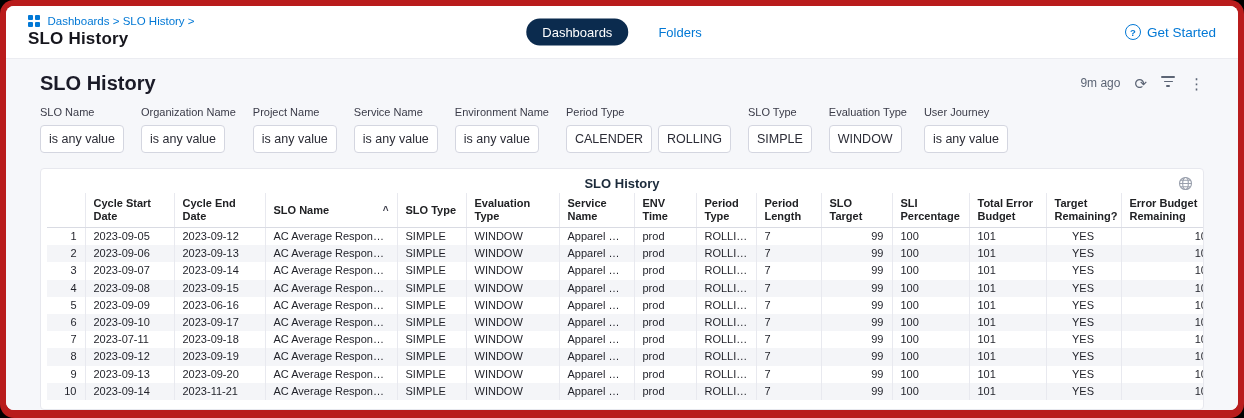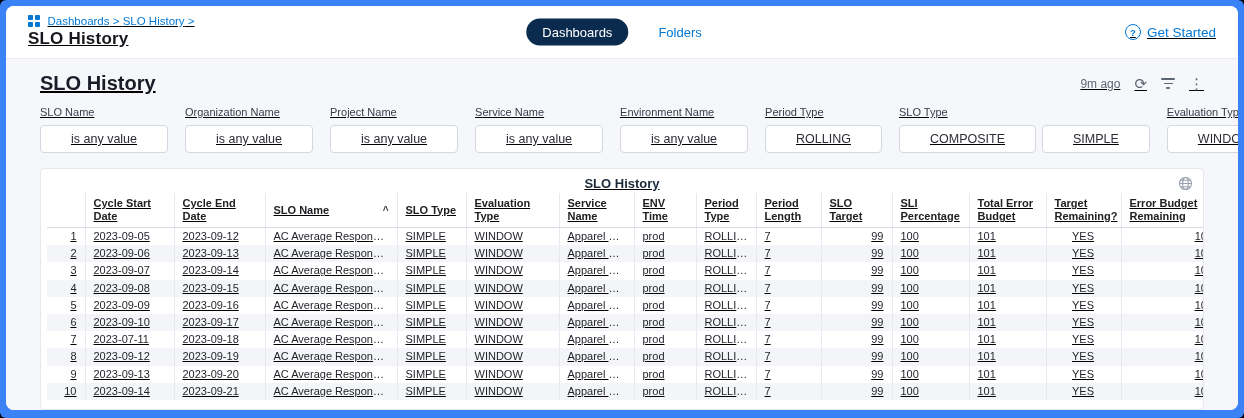--- a/index.html
+++ b/index.html
@@ -1,21 +1,21 @@
 <!DOCTYPE html>
 <html style="--accent-blue: #0278d5; --active-tab-bg: #0b2b4e; --highlight-filter-bg: #cfe2f4; --content-bg: #f6f7fa;"><head>
 <meta charset="utf-8">
 <style>
   html,body{margin:0;padding:0;}
   body{
     width:1244px;height:418px;overflow:hidden;
     font-family:"Liberation Sans",sans-serif;
     background:#000;
   }
-  .frame{width:1244px;height:418px;box-sizing:border-box;background:#3b82f6;padding:6px 6px 8px 6px;border-radius:6px;text-decoration:underline;}
+  .frame{width:1244px;height:418px;box-sizing:border-box;background:#b91c1c;padding:6px 6px 8px 6px;border-radius:14px;}
   .window{background:#fff;width:100%;height:100%;border-radius:8px;overflow:hidden;display:flex;flex-direction:column;}
 
   
   .topbar{height:52px;min-height:52px;background:#fff;border-bottom:1px solid #ebecf1;display:flex;align-items:center;padding:0 22px;position:relative;}
   .topbar-left{display:flex;flex-direction:column;gap:1px;}
   .breadcrumb{display:flex;align-items:center;gap:5px;font-size:11.5px;color:var(--accent-blue);}
   .grid-icon{display:grid;grid-template-columns:5px 5px;grid-template-rows:5px 5px;gap:1.5px;margin-right:3px;}
   .grid-icon i{background:var(--accent-blue);border-radius:1px;}
   .bc-link{cursor:pointer;}
   .bc-sep{color:var(--accent-blue);}
@@ -24,34 +24,34 @@
   .tab{font-size:13px;border:none;background:none;color:var(--accent-blue);padding:6px 16px;border-radius:15px;cursor:pointer;font-family:inherit;}
   .tab.active{background:var(--active-tab-bg);color:#fff;}
   .topbar-right{margin-left:auto;}
   .get-started{color:var(--accent-blue);font-size:13.5px;display:flex;gap:6px;align-items:center;cursor:pointer;text-decoration:none;}
   .help-icon{width:14px;height:14px;border:1.5px solid var(--accent-blue);border-radius:50%;font-size:9.5px;display:flex;align-items:center;justify-content:center;font-weight:bold;}
 
   
   .content{flex:1;background:var(--content-bg);padding:0 34px;overflow:hidden;display:flex;flex-direction:column;}
   .section-head{display:flex;align-items:center;margin-top:13px;}
   .section-head h2{font-size:20px;color:#1b1b28;margin:0;font-weight:bold;}
-  .section-actions{margin-left:auto;display:flex;align-items:center;gap:14px;color:#5c6575;font-size:12px;}
+  .section-actions{margin-left:auto;display:flex;gap:14px;color:#5c6575;font-size:12px;}
   .icon-btn{cursor:pointer;color:#5c6575;font-size:15px;line-height:1;}
   .flines{display:inline-flex;flex-direction:column;gap:3px;align-items:center;cursor:pointer;}
   .flines i{display:block;height:1.6px;background:#5c6575;border-radius:1px;}
   .flines i:nth-child(1){width:14px;}
   .flines i:nth-child(2){width:9px;}
   .flines i:nth-child(3){width:4px;}
 
   
   .filters{display:flex;gap:17px;margin-top:11px;align-items:flex-start;}
   .fgroup{display:flex;flex-direction:column;gap:7px;}
   .flabel{font-size:11px;color:#3a3b48;white-space:nowrap;}
   .fbtns{display:flex;gap:6px;}
-  .fbtn{background:#fff;border:1px solid #d4d6e0;border-radius:4px;padding:6px 30px;font-size:12.5px;color:#2b2c36;font-family:inherit;cursor:pointer;white-space:nowrap;text-align:right;}
+  .fbtn{background:#fff;border:1px solid #d4d6e0;border-radius:4px;padding:6px 8px;font-size:12.5px;color:#2b2c36;font-family:inherit;cursor:pointer;white-space:nowrap;text-align:right;}
 
   
   .card{background:#fff;border:1px solid #e7e8ee;border-radius:4px;margin-top:15px;flex:1;display:flex;flex-direction:column;overflow:hidden;position:relative;}
   .card-head{display:flex;align-items:center;justify-content:center;padding:7px 10px 2px;position:relative;}
   .card-title{font-size:13px;font-weight:bold;color:#1b2a3a;}
   .globe-icon{position:absolute;right:10px;top:7px;cursor:pointer;line-height:0;}
   .table-wrap{flex:1;overflow:hidden;padding:0 6px;}
   table{border-collapse:collapse;table-layout:fixed;width:100%;font-size:11px;color:#1f2028;}
   th{font-weight:bold;font-size:11px;text-align:left;padding:4px 8px;vertical-align:middle;border-bottom:1px solid #d9dbe3;line-height:13px;color:#202124;}
   td{padding:2px 8px;line-height:13.2px;white-space:nowrap;overflow:hidden;text-overflow:ellipsis;}
@@ -134,27 +134,27 @@
           </div>
           <div class="fgroup">
             <div class="flabel">Environment Name</div>
             <div class="fbtns">
               <button class="fbtn">is any value</button>
             </div>
           </div>
           <div class="fgroup">
             <div class="flabel">Period Type</div>
             <div class="fbtns">
+              <button class="fbtn">CALENDER</button>
               <button class="fbtn">ROLLING</button>
             </div>
           </div>
           <div class="fgroup">
             <div class="flabel">SLO Type</div>
             <div class="fbtns">
-              <button class="fbtn">COMPOSITE</button>
               <button class="fbtn">SIMPLE</button>
             </div>
           </div>
           <div class="fgroup">
             <div class="flabel">Evaluation Type</div>
             <div class="fbtns">
               <button class="fbtn">WINDOW</button>
             </div>
           </div>
           <div class="fgroup">
@@ -281,21 +281,21 @@
                   <td>7</td>
                   <td class="al-r">99</td>
                   <td>100</td>
                   <td>101</td>
                   <td class="al-c">YES</td>
                   <td class="al-r">101</td>
                 </tr>
                 <tr>
                   <td class="al-r">5</td>
                   <td>2023-09-09</td>
-                  <td>2023-09-16</td>
+                  <td>2023-06-16</td>
                   <td>AC Average Response Time</td>
                   <td>SIMPLE</td>
                   <td>WINDOW</td>
                   <td>Apparel Catal...</td>
                   <td>prod</td>
                   <td>ROLLING</td>
                   <td>7</td>
                   <td class="al-r">99</td>
                   <td>100</td>
                   <td>101</td>
@@ -366,21 +366,21 @@
                   <td>7</td>
                   <td class="al-r">99</td>
                   <td>100</td>
                   <td>101</td>
                   <td class="al-c">YES</td>
                   <td class="al-r">101</td>
                 </tr>
                 <tr>
                   <td class="al-r">10</td>
                   <td>2023-09-14</td>
-                  <td>2023-09-21</td>
+                  <td>2023-11-21</td>
                   <td>AC Average Response Time</td>
                   <td>SIMPLE</td>
                   <td>WINDOW</td>
                   <td>Apparel Catal...</td>
                   <td>prod</td>
                   <td>ROLLING</td>
                   <td>7</td>
                   <td class="al-r">99</td>
                   <td>100</td>
                   <td>101</td>

